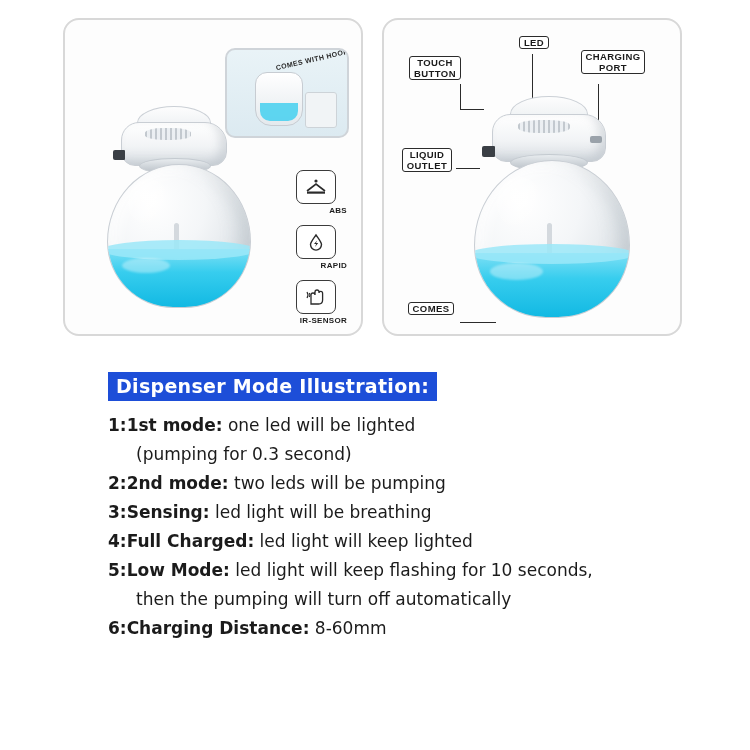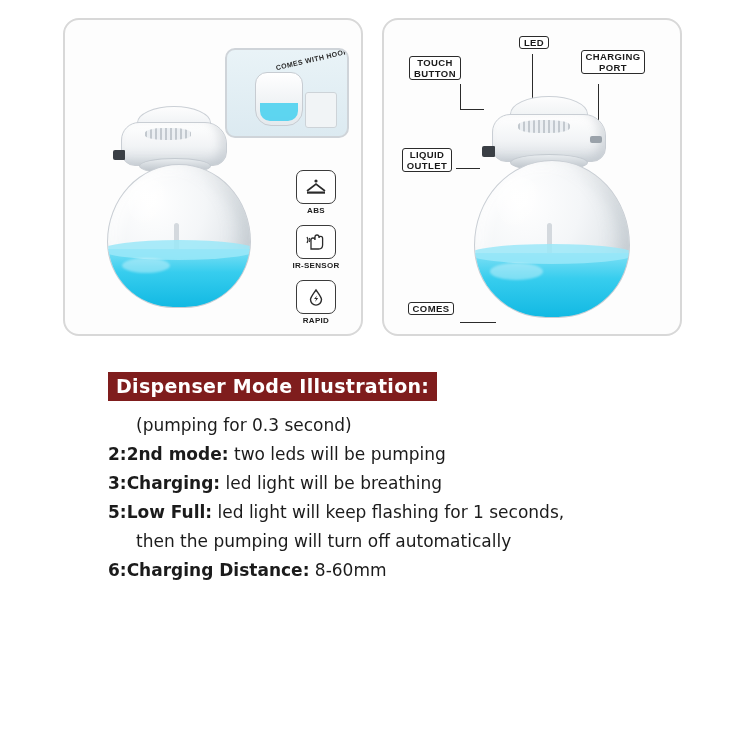--- a/index.html
+++ b/index.html
@@ -183,21 +183,21 @@
   
   .badges {
     position: absolute;
     right: 14px;
     top: 150px;
     width: 62px;
   }
   .badge {
     position: relative;
     margin-bottom: 10px;
-    text-align: center;
+    text-align: right;
   }
   .badge-box {
     width: 38px;
     height: 32px;
     margin: 0 auto;
     border: 1.5px solid #3b3b3b;
     border-radius: 7px;
     background: #fff;
     display: flex;
     align-items: center;
@@ -237,21 +237,21 @@
   
   .textblock {
     position: absolute;
     left: 0;
     top: 372px;
     width: 750px;
   }
   .title-bar {
     margin-left: 108px;
     display: inline-block;
-    background: #7f1d1d;
+    background: #1d4ed8;
     color: #ffffff;
     font-size: 19px;
     font-weight: bold;
     letter-spacing: .3px;
     padding: 3px 8px 4px 8px;
     font-family: "DejaVu Sans", sans-serif;
   }
   .lines {
     margin-top: 10px;
     margin-left: 108px;
@@ -307,36 +307,36 @@
             <rect x="2" y="13.5" width="18" height="2.2" fill="#2b2b2b"></rect>
             <circle cx="11" cy="3" r="1.6" fill="#2b2b2b"></circle>
           </svg>
         </div>
         <div class="badge-text">ABS</div>
       </div>
 
       <div class="badge">
         <div class="badge-box">
           <svg width="22" height="18" viewBox="0 0 22 18">
+            <path d="M11 2 C7.5 7 5.5 9.4 5.5 11.6 A5.5 5.5 0 0 0 16.5 11.6 C16.5 9.4 14.5 7 11 2 z" fill="none" stroke="#2b2b2b" stroke-width="1.4"></path>
+            <path d="M9 11 l2.2 0 -1.2 3 3.2-4 -2.2 0 1.2-2.6 z" fill="#2b2b2b"></path>
+          </svg>
+        </div>
+        <div class="badge-text">RAPID</div>
+      </div>
+
+      <div class="badge">
+        <div class="badge-box">
+          <svg width="22" height="18" viewBox="0 0 22 18">
             <path d="M6 16 L6 7 q0-2 2-2 t2 2 l0-3 q0-2 2-2 t2 2 l0 1 q0-1.6 1.8-1.6 T17.6 5.4 L17.6 12 q0 4-4 4 z" fill="none" stroke="#2b2b2b" stroke-width="1.3"></path>
             <path d="M2 4 q2 3 0 6" fill="none" stroke="#2b2b2b" stroke-width="1.2"></path>
             <path d="M4.4 5 q1.2 2 0 4" fill="none" stroke="#2b2b2b" stroke-width="1.2"></path>
           </svg>
         </div>
         <div class="badge-text">IR-SENSOR</div>
-      </div>
-
-      <div class="badge">
-        <div class="badge-box">
-          <svg width="22" height="18" viewBox="0 0 22 18">
-            <path d="M11 2 C7.5 7 5.5 9.4 5.5 11.6 A5.5 5.5 0 0 0 16.5 11.6 C16.5 9.4 14.5 7 11 2 z" fill="none" stroke="#2b2b2b" stroke-width="1.4"></path>
-            <path d="M9 11 l2.2 0 -1.2 3 3.2-4 -2.2 0 1.2-2.6 z" fill="#2b2b2b"></path>
-          </svg>
-        </div>
-        <div class="badge-text">RAPID</div>
       </div>
 
     </div>
   </div>
 
   <div class="panel panel-right">
 
     <div class="callout" style="left:18px; top:36px; width:66px;">
       <span class="co-box">TOUCH<br>BUTTON</span>
     </div>
@@ -377,35 +377,41 @@
       </div>
     </div>
   </div>
 </div>
 
 <div class="textblock">
   <div class="title-bar">Dispenser Mode Illustration:</div>
 
   <div class="lines">
 
+    <div class="line">
+      <span class="k">1:</span><span class="k">1st mode:</span><span> one led will be lighted</span>
+    </div>
     <div class="line indent">
       <span>(pumping for 0.3 second)</span>
     </div>
 
     <div class="line">
       <span class="k">2:</span><span class="k">2nd mode:</span><span> two leds will be pumping</span>
     </div>
 
     <div class="line">
-      <span class="k">3:</span><span class="k">Charging:</span><span> led light will be breathing</span>
-    </div>
-
-
-    <div class="line">
-      <span class="k">5:</span><span class="k">Low Full:</span><span> led light will keep flashing  for 1 seconds,</span>
+      <span class="k">3:</span><span class="k">Sensing:</span><span> led light will be breathing</span>
+    </div>
+
+    <div class="line">
+      <span class="k">4:</span><span class="k">Full Charged:</span><span> led light will keep lighted</span>
+    </div>
+
+    <div class="line">
+      <span class="k">5:</span><span class="k">Low Mode:</span><span> led light will keep flashing  for 10 seconds,</span>
     </div>
     <div class="line indent">
       <span>then the pumping will  turn off automatically</span>
     </div>
 
     <div class="line">
       <span class="k">6:</span><span class="k">Charging Distance:</span><span> 8-60mm</span>
     </div>
 
   </div>

